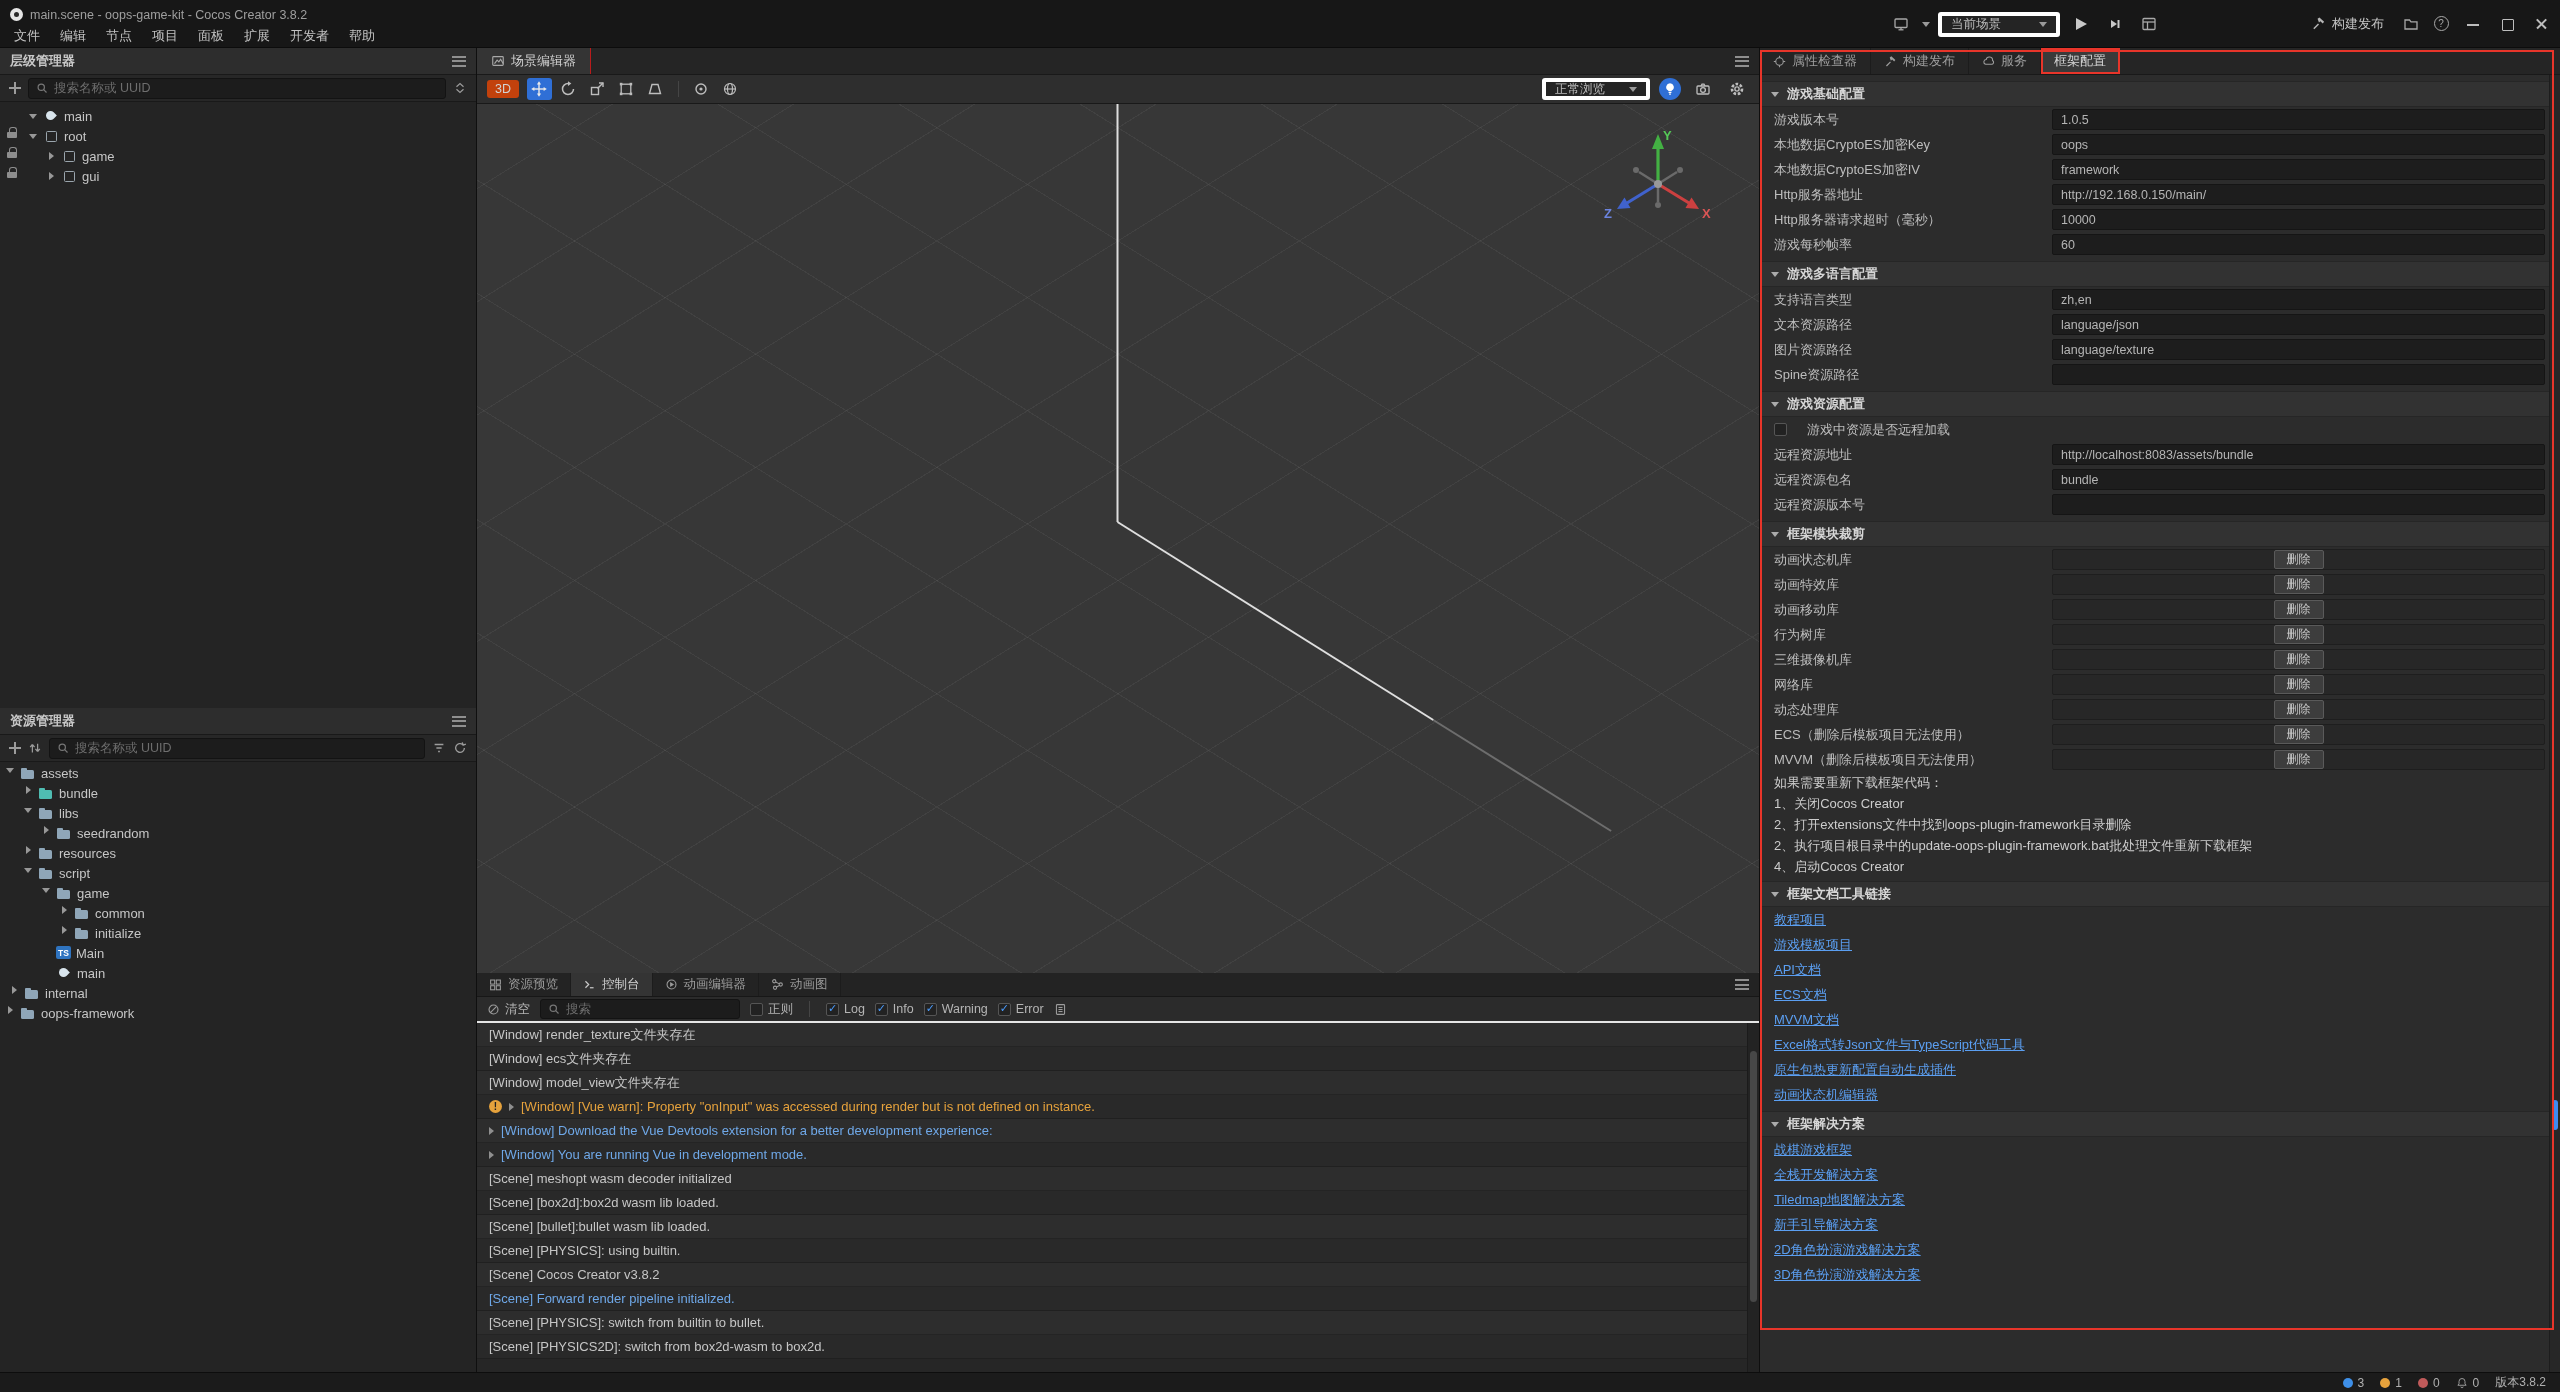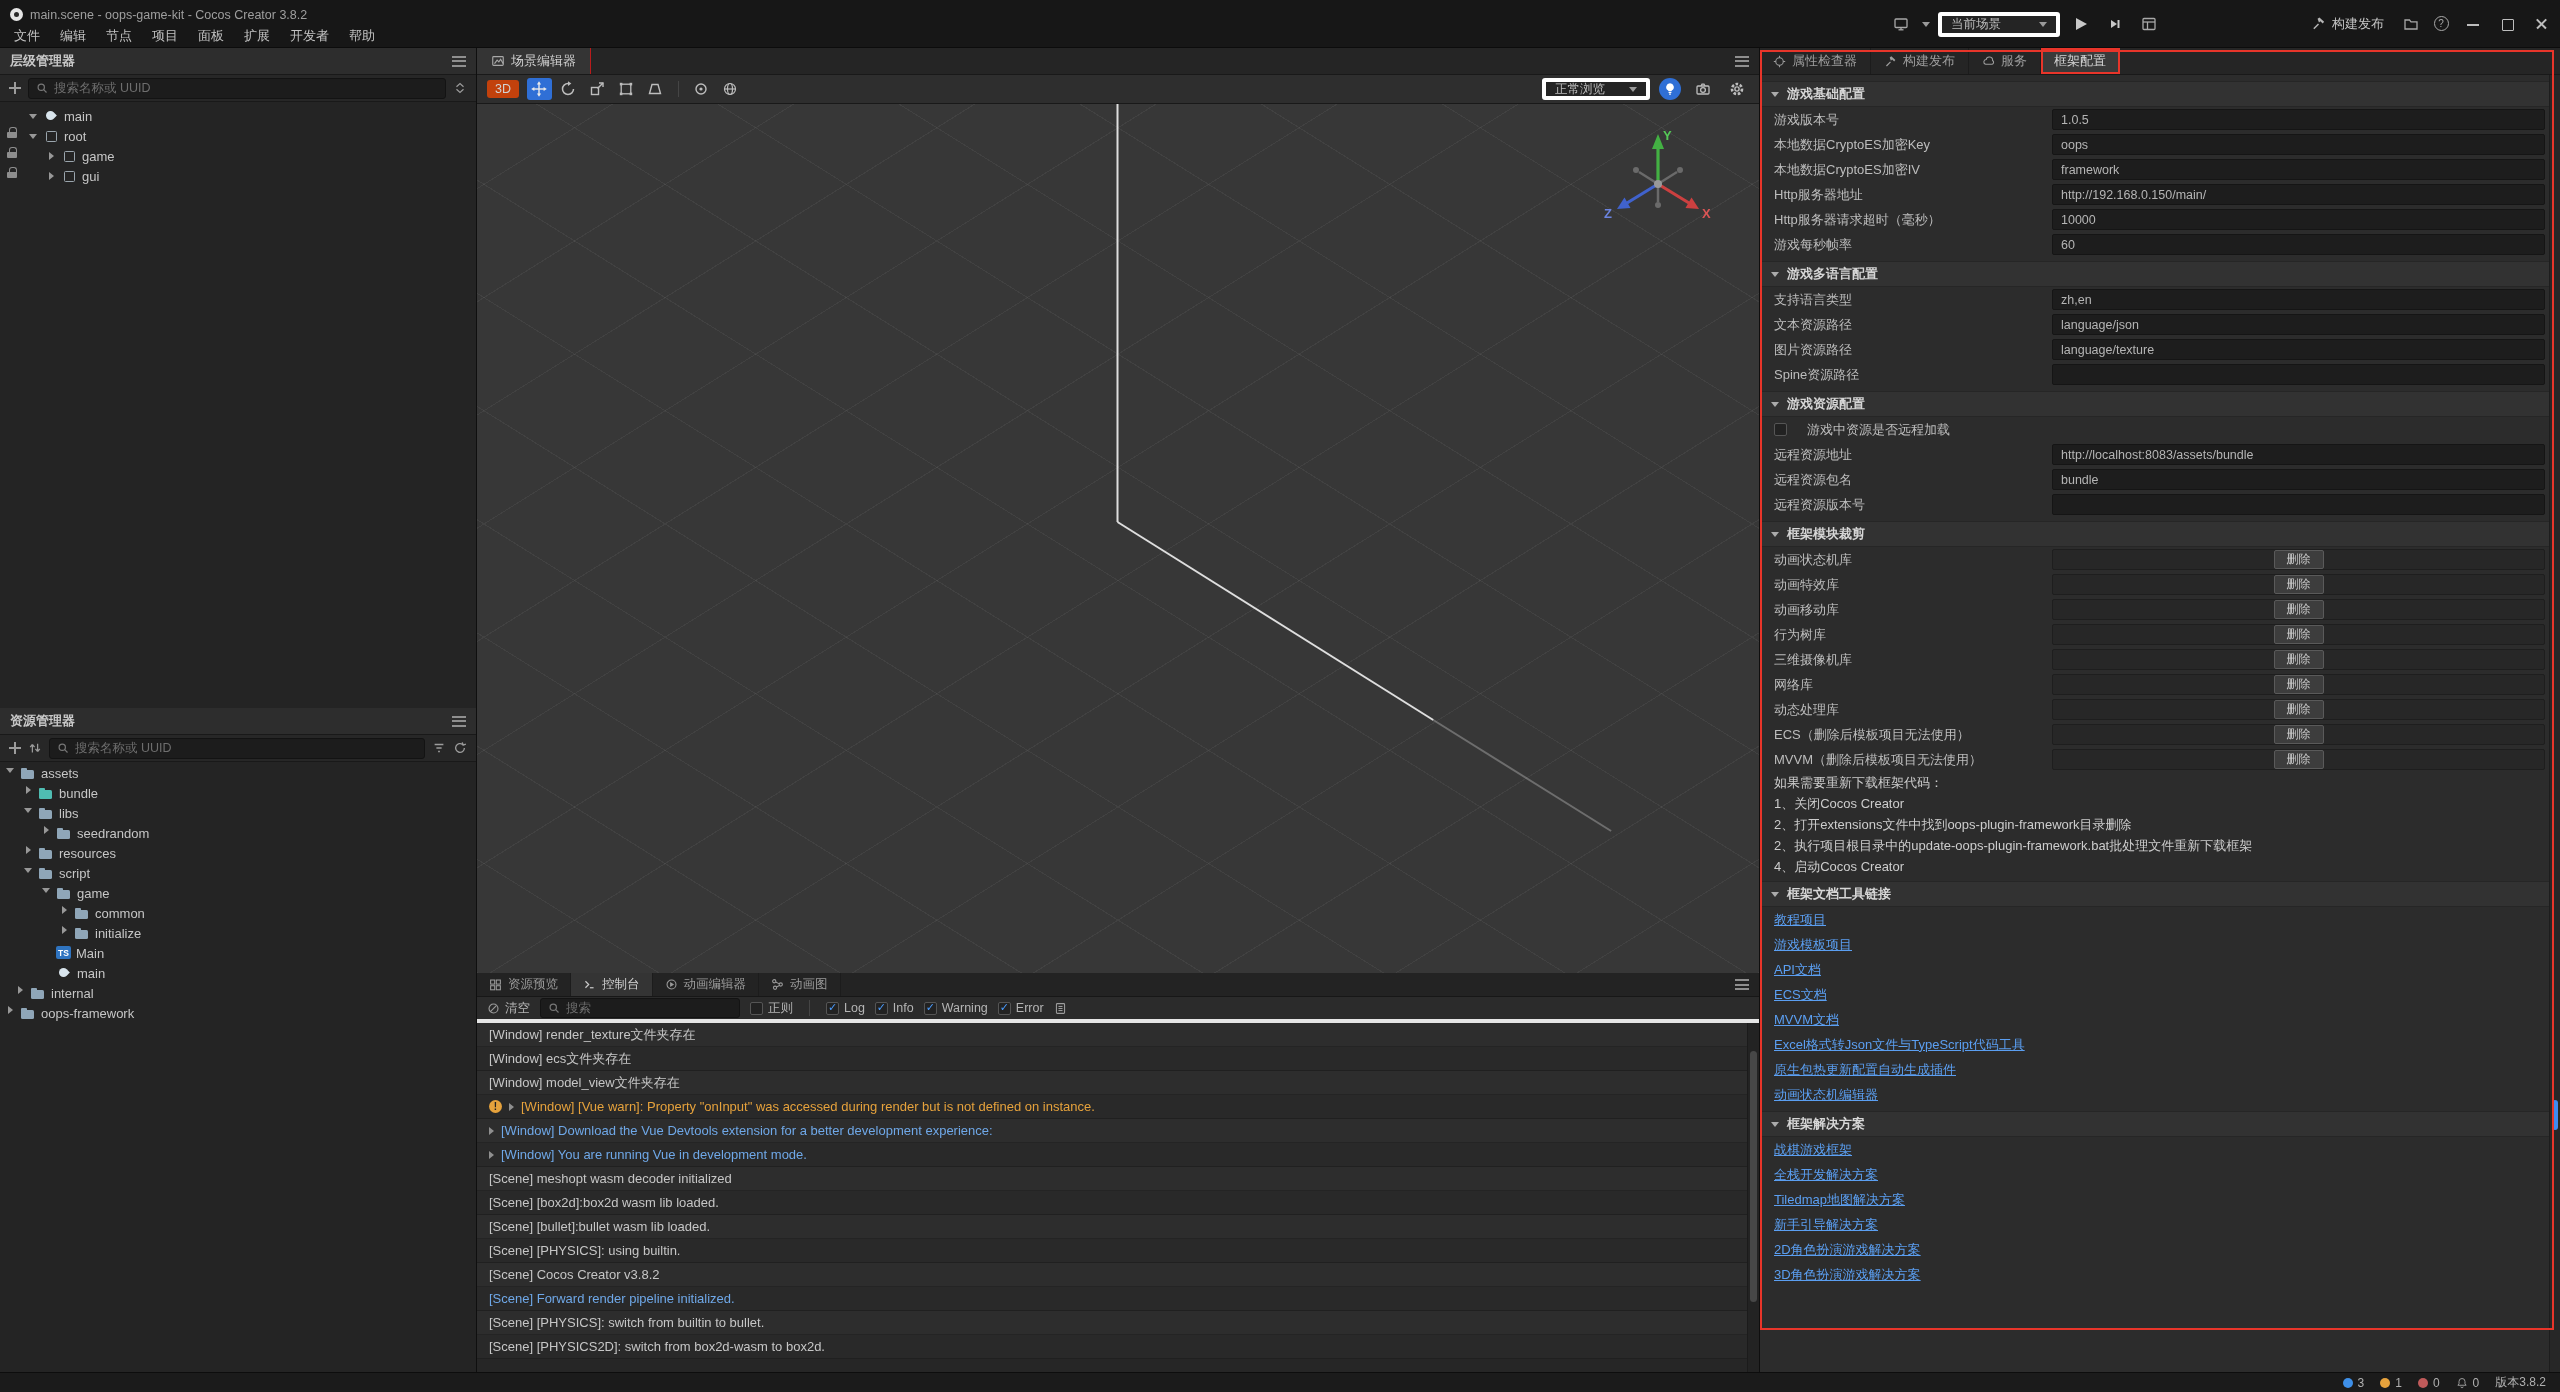--- a/index.html
+++ b/index.html
@@ -85,21 +85,21 @@
                      repeating-linear-gradient(328deg,rgba(255,255,255,.05) 0 1px,transparent 1px 96px)}
   .axes{position:absolute;inset:0;width:100%;height:100%}
   .gizmo{position:absolute;top:18px;right:36px;width:130px;height:130px}
 
   
   .console{flex:1;display:flex;flex-direction:column;background:#262626;position:relative;min-height:0}
   .c-tabs{height:24px;background:#232323;border-bottom:1px solid #171717;display:flex;align-items:stretch;padding-right:10px;flex:none}
   .c-tab{display:flex;align-items:center;gap:6px;padding:0 12px;font-size:12.5px;color:#9b9b9b;border-right:1px solid #1c1c1c}
   .c-tab.active{background:#343434;color:#d2d2d2}
   .c-tabs .hamburger{margin:auto 0 auto auto}
-  .c-filter{height:26px;display:flex;align-items:center;gap:10px;padding:0 10px;background:#2b2b2b;border-bottom:4px solid #e5e5e5;flex:none}
+  .c-filter{height:26px;display:flex;align-items:center;gap:10px;padding:0 10px;background:#2b2b2b;border-bottom:2px solid #e5e5e5;flex:none}
   .clear-btn{display:flex;align-items:center;gap:5px;font-size:12.5px;color:#b5b5b5}
   .c-search{width:200px;flex:none;height:20px}
   .cbx{width:13px;height:13px;background:#222;border:1px solid #555;border-radius:2px;position:relative;flex:none}
   .cbx.on::after{content:"✓";position:absolute;left:1px;top:-2px;font-size:11px;color:#4a9cff;font-weight:700}
   .filter-item{display:flex;align-items:center;gap:5px;font-size:12.5px;color:#b5b5b5}
   .logs{flex:1;overflow:hidden;position:relative;padding-right:12px}
   .log-row{height:24px;display:flex;align-items:center;gap:7px;padding:0 12px;background:#2d2d2d;border-bottom:1px solid rgba(0,0,0,.2);font-size:13px}
   .log-row.alt{background:#292929}
   .log-text{white-space:nowrap}
   .log-row.log .log-text{color:#c6c6c6}
@@ -387,21 +387,21 @@
             <span class="ticon ts">TS</span>
             <span class="tlabel">Main</span>
           </div>
 
           <div class="a-row" style="padding-left: 42px;">
             <span class="chev none"></span>
             <span class="ticon scene"></span>
             <span class="tlabel">main</span>
           </div>
 
-          <div class="a-row" style="padding-left: 16px;">
+          <div class="a-row" style="padding-left: 10px;">
             <span class="chev collapsed"></span>
             <span class="ticon folder"></span>
             <span class="tlabel">internal</span>
           </div>
 
           <div class="a-row" style="padding-left: 6px;">
             <span class="chev collapsed"></span>
             <span class="ticon folder"></span>
             <span class="tlabel">oops-framework</span>
           </div>

